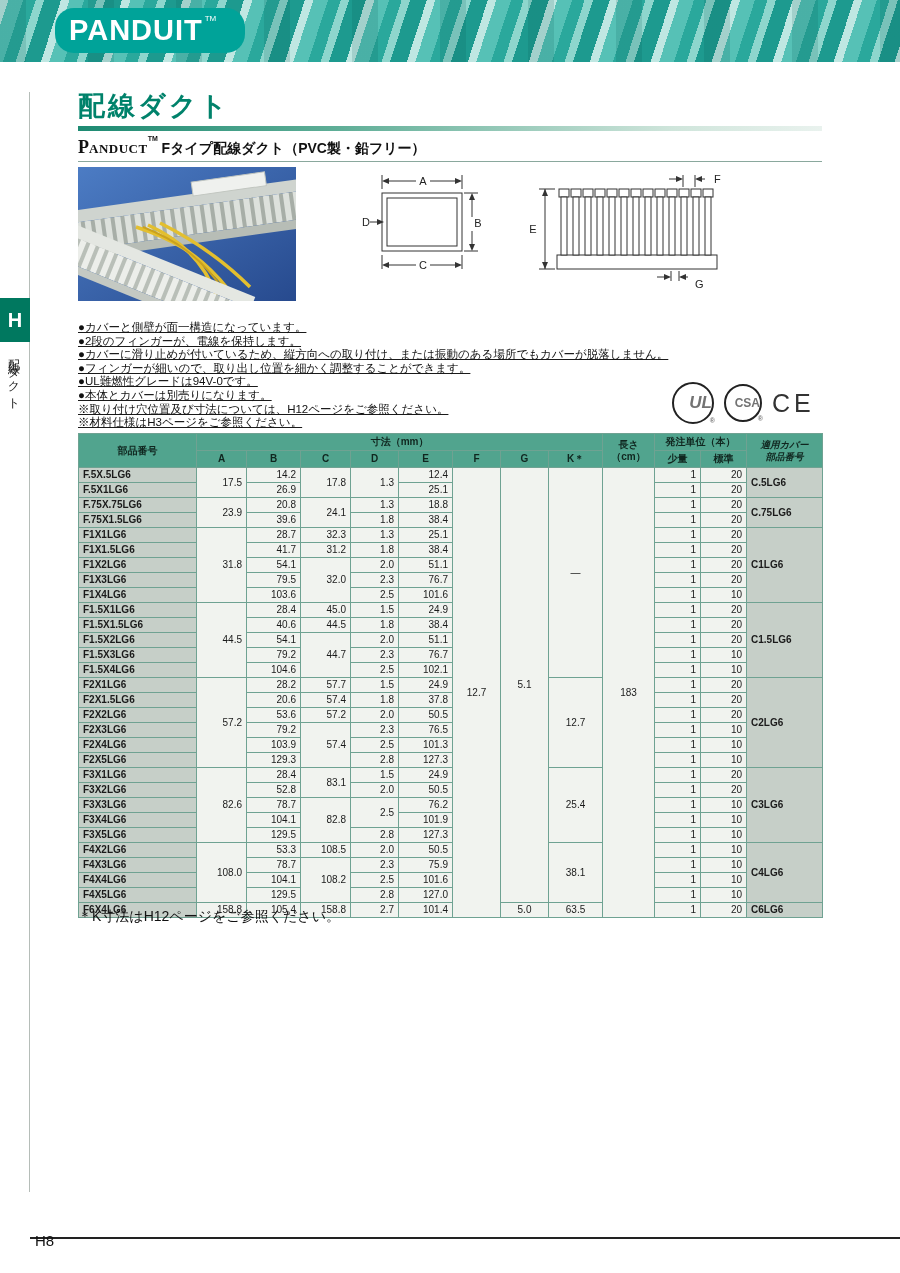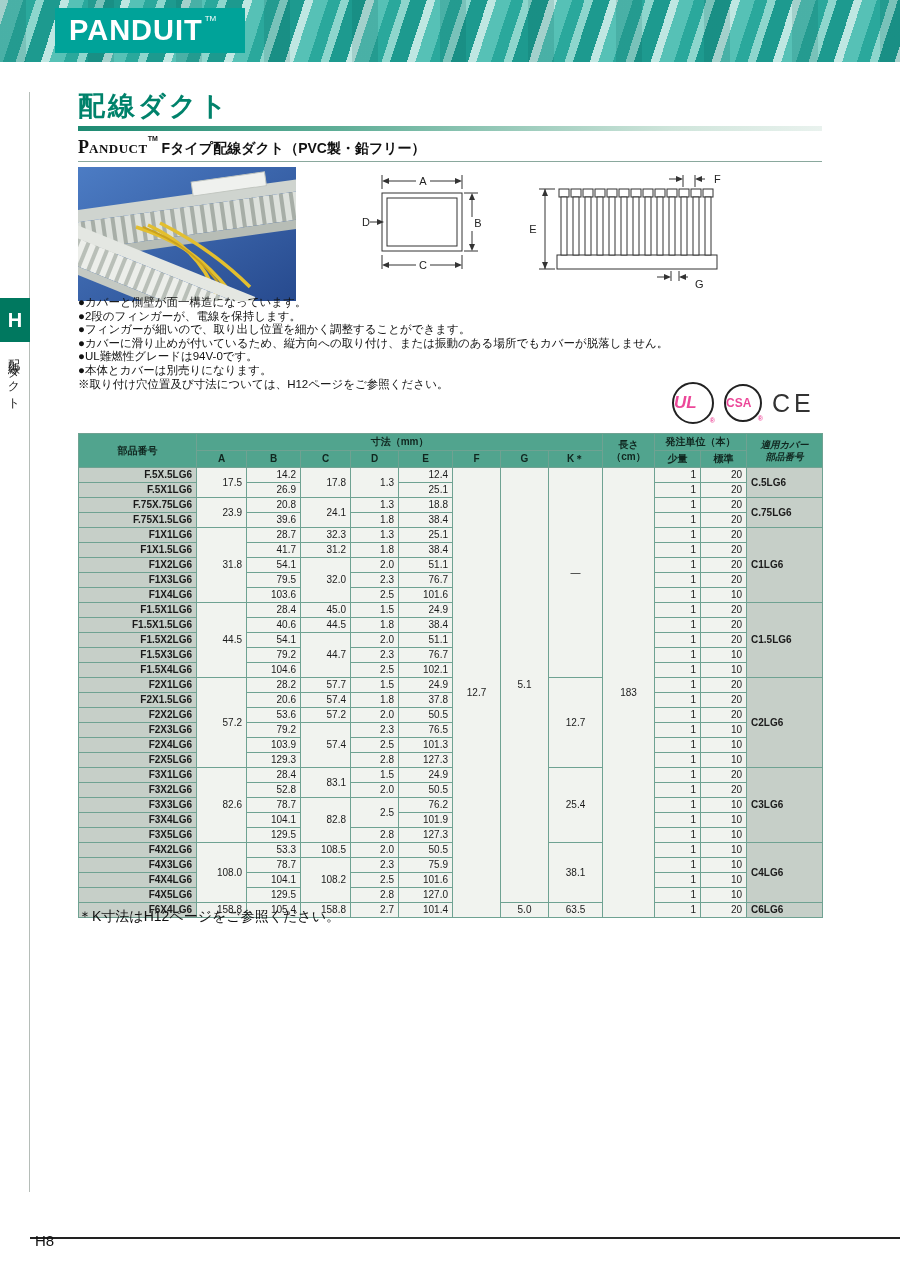--- a/index.html
+++ b/index.html
@@ -11,21 +11,21 @@
 
   
   .banner {
     position:absolute; top:0; left:0; width:900px; height:62px;
     background:
       repeating-linear-gradient(90deg, rgba(0,80,75,0.15) 0 26px, rgba(0,0,0,0) 26px 88px),
       repeating-linear-gradient(108deg, #bfe7e2 0 8px, #56c1b6 8px 22px, #2aa89c 22px 34px, #8ed6cd 34px 42px, #1d9a8f 42px 58px);
   }
   .logo-block {
     position:absolute; left:55px; top:8px; width:190px; height:45px;
-    background:#00a399; display:flex; align-items:center; padding-left:14px;
+    background:#00a399; display:flex; align-items:center; padding-left:14px;border-radius:19px;
   }
   .logo-text { color:#fff; font-weight:bold; font-size:29px; letter-spacing:1px; }
   .logo-tm { color:#fff; font-size:8px; vertical-align:top; margin-left:2px; position:relative; top:-12px; }
 
   
   .side-rule { position:absolute; left:29px; top:92px; width:1px; height:1100px; background:#b5bdb8; }
   .h-tab {
     position:absolute; left:0; top:298px; width:30px; height:44px; background:#00785f;
     color:#fff; font-weight:bold; font-size:20px; display:flex; align-items:center; justify-content:center;
   }
@@ -46,40 +46,40 @@
   .panduct-tm { font-size:7px; vertical-align:top; position:relative; top:-2px; }
   .sub-rule { position:absolute; left:78px; top:161px; width:744px; height:1px; background:#8aa89d; }
 
   
   .photo { position:absolute; left:78px; top:167px; width:218px; height:134px; }
   .diag1 { position:absolute; left:360px; top:167px; width:125px; height:122px; }
   .diag2 { position:absolute; left:525px; top:167px; width:205px; height:128px; }
   .diag-label { font-size:11px; font-family:"Liberation Sans", sans-serif; fill:#222; }
 
   
-  .features { position:absolute; left:78px; top:296px; width:595px; }
+  .features { position:absolute; left:78px; top:321px; width:595px;text-decoration:underline; }
   .feature-item { font-size:11.5px; line-height:13.6px; color:#111; }
 
   
   .certs { position:absolute; left:672px; top:382px; display:flex; align-items:center; gap:10px; }
   .cert-circle {
-    border:2.5px solid #222; border-radius:50%; display:flex; align-items:center; justify-content:flex-start;
-    color:#ec4899; font-weight:bold; position:relative;
+    border:2.5px solid #222; border-radius:50%; display:flex; align-items:center; justify-content:flex-end;
+    color:#737373; font-weight:bold; position:relative;
   }
   .cert-ul { width:42px; height:42px; font-size:17px; font-style:italic; }
   .cert-csa { width:38px; height:38px; font-size:12px; }
   .cert-reg { position:absolute; right:-3px; bottom:-2px; font-size:7px; font-style:normal; }
   .cert-ce { font-size:25px; font-weight:normal; letter-spacing:4px; color:#333; }
 
   
   .table-wrap { position:absolute; left:78px; top:433px;border-radius:14px; }
   .spec-table { border-collapse:collapse; table-layout:fixed; width:744px; font-size:10px; }
   .spec-table th, .spec-table td { border:1px solid #6fa292; padding:1px 4px; line-height:12px; overflow:hidden; white-space:nowrap; }
   .spec-table thead th { background:#51a48e; color:#10261f; font-weight:bold; text-align:center; padding:2px 2px; }
-  td.part  { text-align:right;  background:#c6cfc8; font-weight:bold; }
+  td.part  { text-align:left;  background:#c6cfc8; font-weight:bold; }
   td.num   { text-align:right; background:#f1f3ef; }
   td.mid   { text-align:center; background:#f1f3ef; }
   td.qty   { text-align:right; background:#f1f3ef; }
   td.cover { text-align:left;  background:#c6cfc8; font-weight:bold; }
   .spec-table tbody tr { height:14px; }
 
   
   .footnotes { position:absolute; left:78px; top:910px; width:760px; }
   .footnote { font-size:14px; line-height:13px; color:#111; }
   .footer-rule { position:absolute; left:30px; top:1237px; width:870px; height:2px; background:#222; }
@@ -236,25 +236,26 @@
     </g>
     <text class="diag-label" x="8" y="66" text-anchor="middle">E</text>
     <text class="diag-label" x="189" y="16" text-anchor="start">F</text>
     <text class="diag-label" x="170" y="121" text-anchor="start">G</text>
   </svg>
 </div>
 
 <div class="features">
   <div class="feature-item">●カバーと側壁が面一構造になっています。</div>
   <div class="feature-item">●2段のフィンガーが、電線を保持します。</div>
+  <div class="feature-item">●カバーに滑り止めが付いているため、縦方向への取り付け、または振動のある場所でもカバーが脱落しません。</div>
   <div class="feature-item">●フィンガーが細いので、取り出し位置を細かく調整することができます。</div>
-  <div class="feature-item">●カバーに滑り止めが付いているため、縦方向への取り付け、または振動のある場所でもカバーが脱落しません。</div>
   <div class="feature-item">●UL難燃性グレードは94V-0です。</div>
   <div class="feature-item">●本体とカバーは別売りになります。</div>
   <div class="feature-item">※取り付け穴位置及び寸法については、H12ページをご参照ください。</div>
+  <div class="feature-item">※材料仕様はH3ページをご参照ください。</div>
 </div>
 
 <div class="certs">
   <div class="cert-circle cert-ul">
     <span>UL</span>
     <span class="cert-reg">®</span>
   </div>
   <div class="cert-circle cert-csa">
     <span>CSA</span>
     <span class="cert-reg">®</span>

